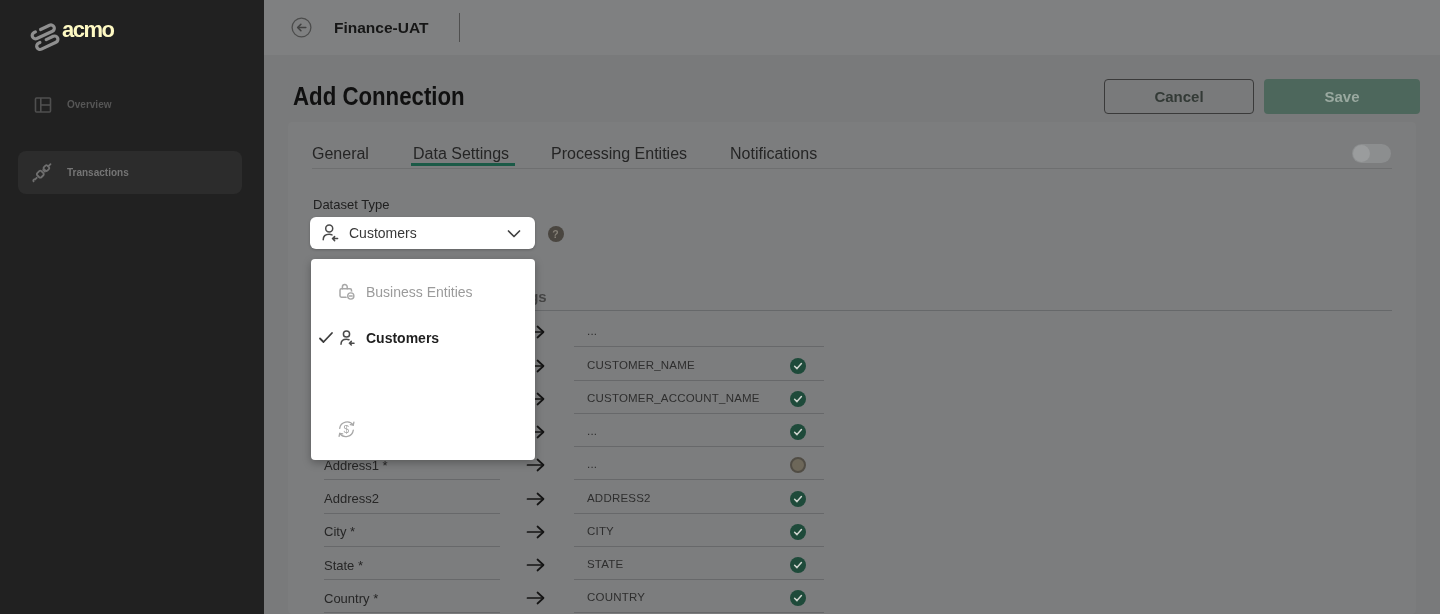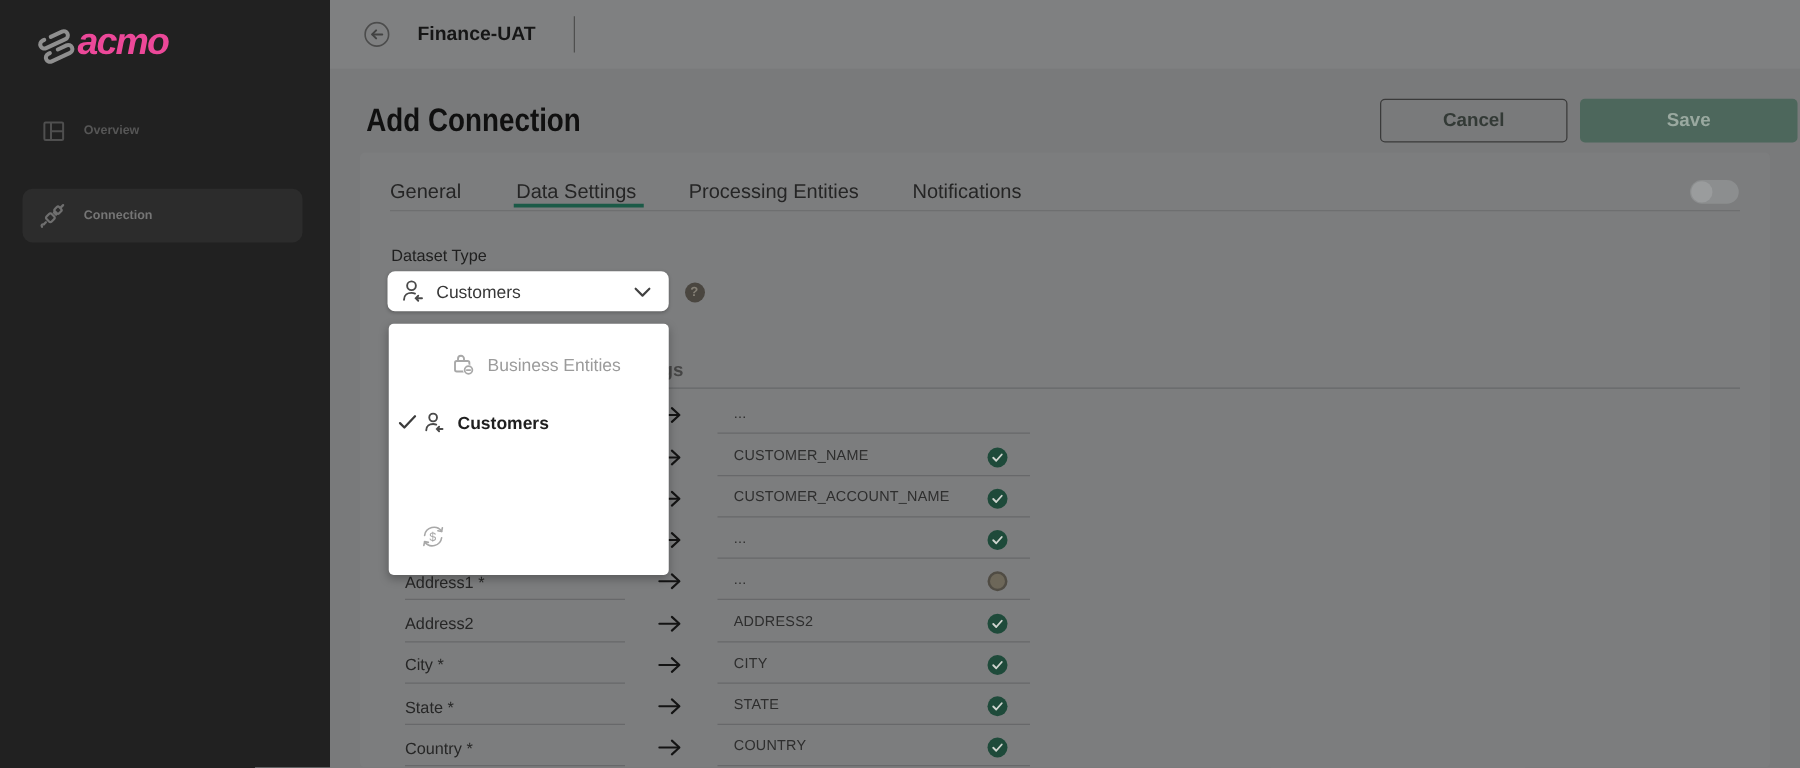--- a/index.html
+++ b/index.html
@@ -3,41 +3,41 @@
 <meta charset="utf-8">
 <style>
   * { margin:0; padding:0; box-sizing:border-box; }
   html,body { width:1440px; height:614px; overflow:hidden; font-family:"Liberation Sans", sans-serif; }
   body { position:relative; background:#797a7b; }
   .abs { position:absolute; }
 
   
   #sidebar { left:0; top:0; width:264px; height:614px; background:#212121; }
   #logo { left:31px; top:22px; width:110px; height:30px; }
-  #logotext { left:62px; top:17px; font-size:30px; font-weight:bold; color:#ec4899; letter-spacing:-1.5px;font-style:italic; }
+  #logotext { left:62px; top:17px; font-size:22px; font-weight:bold; color:#fef9c3; letter-spacing:-1.5px; }
   .nav { left:18px; width:224px; height:43px; border-radius:8px; }
   .nav .ic { position:absolute; left:15px; top:12px; }
   .nav .txt { position:absolute; left:49px; top:0; line-height:43px; font-size:10px; font-weight:bold; }
   #nav-ov { top:83px; }
   #nav-ov .txt { color:#565656; }
   #nav-conn { top:151px; background:#2c2c2c; }
   #nav-conn .txt { color:#757575; }
 
   
   #topbar { left:264px; top:0; width:1176px; height:55px; background:#7f8081; }
   #backbtn { left:27px; top:17px; width:21px; height:21px; }
   #tbtitle { left:70px; top:0; line-height:55px; font-size:15.5px; font-weight:bold; color:#161616; }
   #tbdiv { left:195px; top:13px; width:1px; height:29px; background:#4f4f4f; }
   #tblink { left:224px; top:0; line-height:55px; font-size:17px; color:#35383a; text-decoration:underline; }
 
   
   #h1 { left:293px; top:81px; font-size:26px; font-weight:bold; color:#101010; transform:scaleX(0.855); transform-origin:0 0; }
   .btn { top:79px; height:35px; border-radius:4px; font-size:15px; font-weight:bold; text-align:center; line-height:35px; }
   #btn-cancel { left:1104px; width:150px; border:1px solid #3a3a3a; color:#333a36; line-height:33px; }
-  #btn-save { left:1264px; width:174px; background:#4d675c; color:#9aa9a0; }
+  #btn-save { left:1264px; width:156px; background:#4d675c; color:#9aa9a0; }
 
   
   #card { left:288px; top:122px; width:1128px; height:492px; background:#7c7d7e; border-radius:4px; }
 
   
   .tab { top:145px; font-size:16px; color:#252525; }
   #tabline { left:411px; top:163px; width:104px; height:3px; background:#1b5a47; }
   #tabdiv { left:312px; top:168px; width:1080px; height:1px; background:#6e6f70; }
   #toggle { left:1352px; top:144px; width:39px; height:19px; border-radius:10px; background:#8c8e8f; }
   #toggle .knob { position:absolute; left:1px; top:1px; width:17px; height:17px; border-radius:50%; background:#9a9c9d; }
@@ -97,21 +97,21 @@
         <g transform="translate(9.3,13.2) rotate(-45)">
           <rect x="-2.9" y="-2.9" width="5.8" height="5.8" rx="1.5"></rect>
         </g>
         <path d="M12.1,8.9 L13.9,10.7"></path>
         <g transform="translate(15.4,7.1) rotate(-45)">
           <rect x="-2.4" y="-2.4" width="4.8" height="4.8" rx="1.3"></rect>
         </g>
         <path d="M17.5,5.1 L19.5,3.1"></path>
       </g>
     </svg>
-    <div class="txt">Connection</div>
+    <div class="txt">Transactions</div>
   </div>
 </div>
 
 <div id="topbar" class="abs">
   <svg id="backbtn" class="abs" width="21" height="21" viewBox="0 0 21 21">
     <circle cx="10.5" cy="10.5" r="9.4" fill="none" stroke="#4c4c4c" stroke-width="1.3"></circle>
     <path d="M9.9,7.3 L6.7,10.5 L9.9,13.7" fill="none" stroke="#424242" stroke-width="1.6" stroke-linecap="round" stroke-linejoin="round"></path>
     <line x1="7" y1="10.5" x2="14.8" y2="10.5" stroke="#424242" stroke-width="1.6" stroke-linecap="round"></line>
   </svg>
   <div id="tbtitle" class="abs">Finance-UAT</div>
@@ -252,21 +252,21 @@
     </g>
   </svg>
   <div class="txt">Customers</div>
   <svg style="position:absolute;left:195px;top:8px" width="18" height="18" viewBox="0 0 18 18">
     <path d="M3.5,6 L9,11.5 L14.5,6" fill="none" stroke="#424242" stroke-width="1.7" stroke-linecap="round" stroke-linejoin="round"></path>
   </svg>
 </div>
 <div id="qmark" class="abs">?</div>
 
 <div id="panel" class="abs">
-  <div id="opt1" class="opt" style="top:10px;margin-left:24px;">
+  <div id="opt1" class="opt" style="top:10px;">
     <svg class="oic" width="20" height="20" viewBox="0 0 20 20">
       <g fill="none" stroke="#a8a8a8" stroke-width="1.5" stroke-linecap="round">
         <rect x="3" y="6.8" width="11.5" height="8.4" rx="1.4"></rect>
         <path d="M5.4,6.8 V5 A2.4,2.4 0 0 1 10.2,5 V6.8"></path>
       </g>
       <circle cx="13.8" cy="14" r="4.4" fill="#ffffff"></circle>
       <circle cx="13.8" cy="14" r="3.1" fill="none" stroke="#a8a8a8" stroke-width="1.4"></circle>
       <line x1="12.4" y1="14" x2="15.2" y2="14" stroke="#a8a8a8" stroke-width="1.4" stroke-linecap="round"></line>
     </svg>
     <div class="otxt">Business Entities</div>

